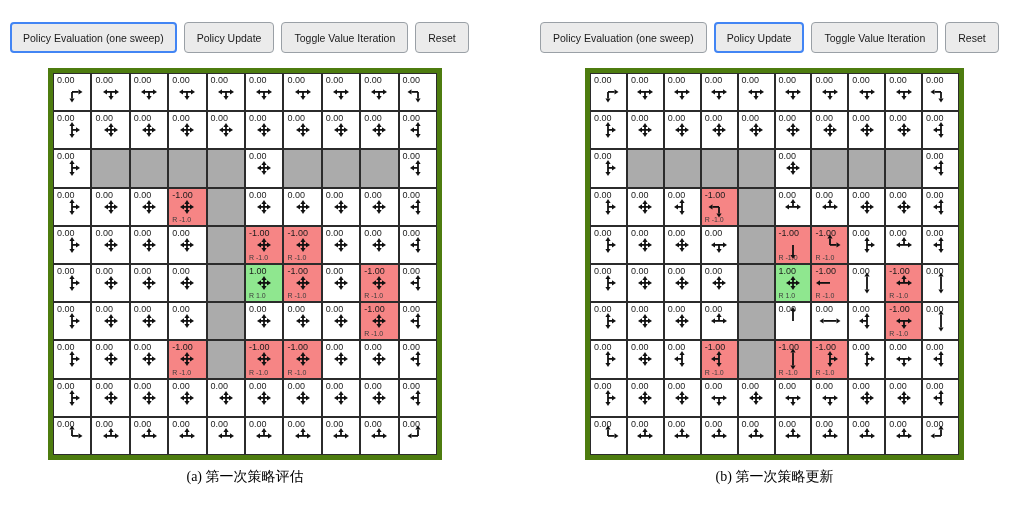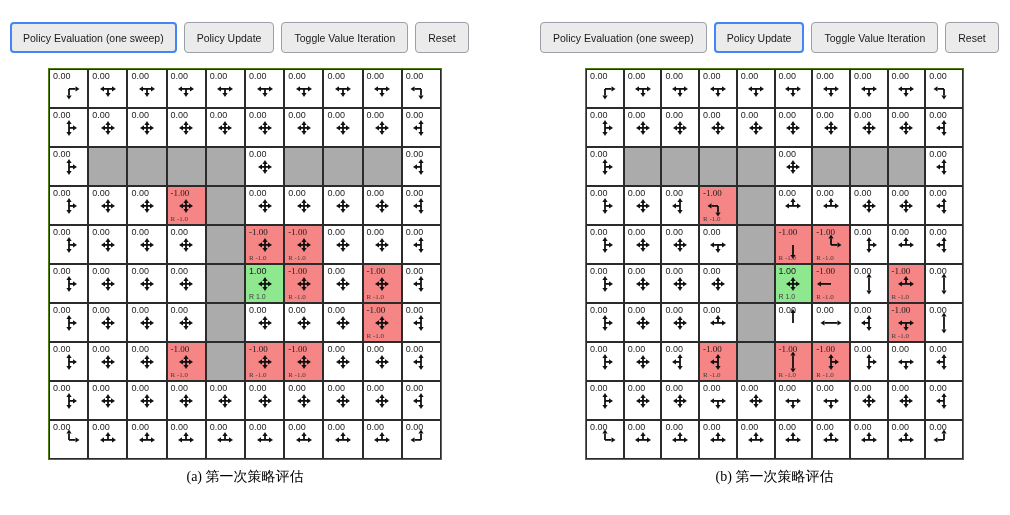--- a/index.html
+++ b/index.html
@@ -3,26 +3,26 @@
 <meta charset="utf-8">
 <style>
   html,body{margin:0;padding:0;background:#fff;}
   .screen{position:relative;width:1010px;height:515px;background:#fff;overflow:hidden;
           font-family:"Liberation Sans",sans-serif;padding-left:20px;}
   .toolbar{position:absolute;top:22px;display:flex;gap:7px;}
   .btn{height:31px;padding:0 12px;background:#ebebeb;border:1px solid #9aa0a6;border-radius:4px;
        font-family:"Liberation Sans",sans-serif;font-size:10.5px;color:#1a1a1a;cursor:pointer;white-space:nowrap;}
   .btn.selected{border:2px solid var(--accent,#4285f4);padding:0 11px;}
   .grid{position:absolute;top:68px;display:grid;grid-template-rows:repeat(10,1fr);
-        border:1px solid #4d7c0f;background:#0369a1;box-sizing:border-box;}
+        border:5px solid #4d7c0f;background:#0369a1;box-sizing:border-box;}
   .grid-a{left:48px;width:394px;height:392px;grid-template-columns:repeat(10,1fr);}
   .grid-b{left:585px;width:379px;height:392px;grid-template-columns:repeat(10,1fr);}
   .cell{position:relative;background:#fff;border:1px solid #2b2b2b;box-sizing:border-box;overflow:hidden;}
   .cell.wall{background:var(--wall,#ababab);}
-  .cell.red{background:var(--red,#f68585);font-family:Liberation Serif, serif;}
+  .cell.red{background:var(--red,#f68585);}
   .cell.green{background:var(--green,#8fe78f);text-align:right;}
   .val{position:absolute;top:1px;left:3px;font-size:9px;line-height:10px;color:#1a1a1a;}
   .rw{position:absolute;bottom:1px;left:3px;font-size:7px;line-height:8px;color:#3c3c3c;}
   .arr{position:absolute;left:50%;top:50%;transform:translate(-50%,-45%);pointer-events:none;}
   .caption{position:absolute;top:468px;text-align:center;font-family:"Liberation Serif",serif;
            font-size:14px;color:#000;}
   .caption-a{left:48px;width:394px;}
   .caption-b{left:585px;width:379px;}
 </style>
 </head>
@@ -2138,16 +2138,16 @@
         <div class="cell">
           <span class="val">0.00</span>
           <span class="arr"><svg width="34" height="34" viewBox="-17 -17 34 34">
               <line x1="0" y1="0" x2="0" y2="-6.5" stroke="#111" stroke-width="1.8"></line>
               <polygon points="0,-10.5 2.6,-6.5 -2.6,-6.5" fill="#111"></polygon>
               <line x1="0" y1="0" x2="-6.5" y2="0" stroke="#111" stroke-width="1.8"></line>
               <polygon points="-10.5,0 -6.5,-2.6 -6.5,2.6" fill="#111"></polygon>
             </svg></span>
         </div>
       </div>
-    <div class="caption caption-b">(b) 第一次策略评估</div>
+    <div class="caption caption-b">(b) 第一次策略更新</div>
   </section>
 
 </div>
 
 </body></html>

